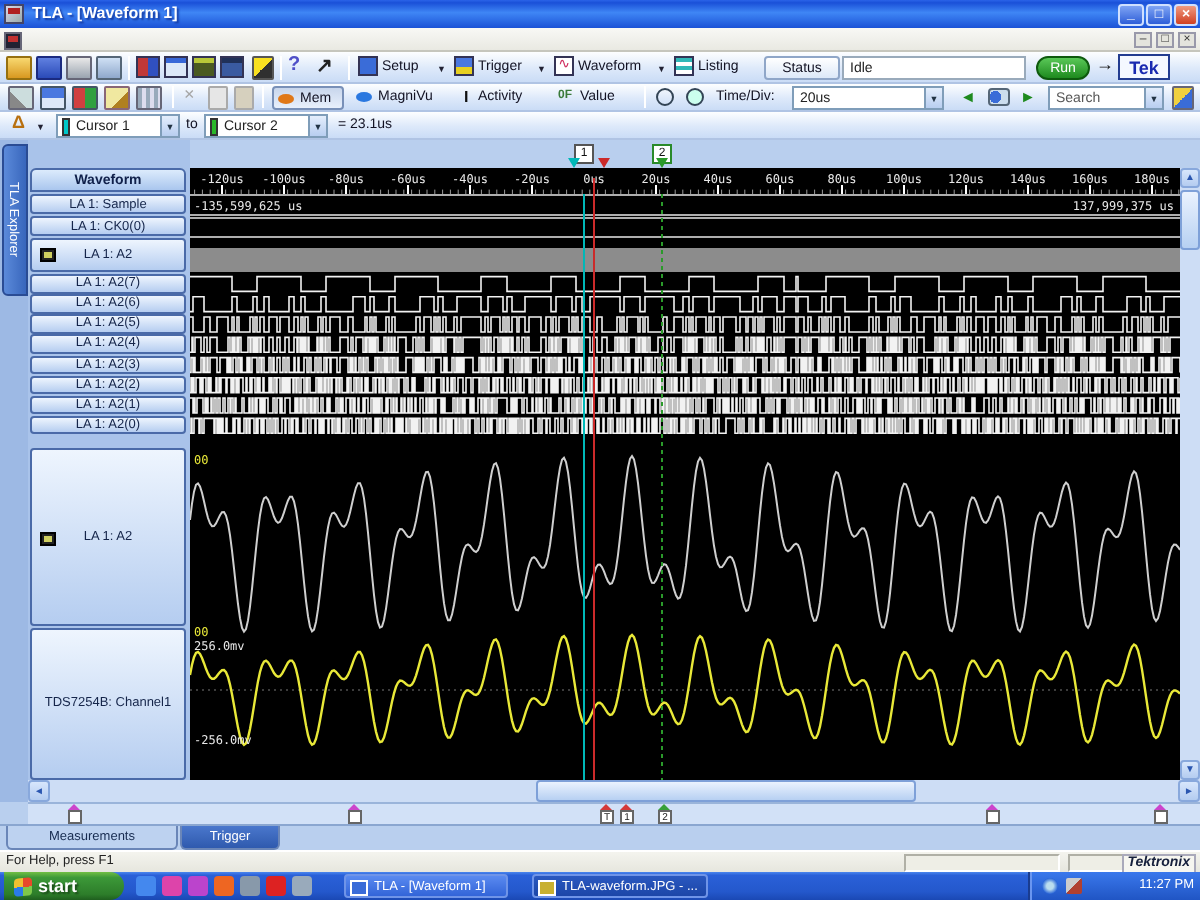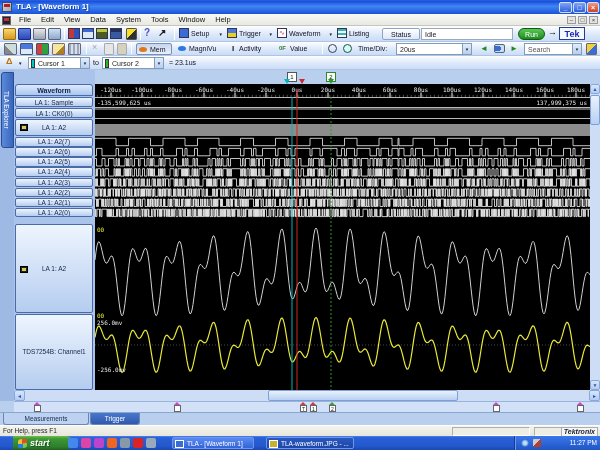--- a/index.html
+++ b/index.html
@@ -96,23 +96,23 @@
   
   #statusbar{left:0;top:425px;width:600px;height:11px;background:linear-gradient(180deg,#f4f4ee,#e6e6de);
      border-top:1px solid #fff;font-size:6.5px;color:#222;}
   .status-pane{top:1px;height:9px;border:1px solid #b0b0a6;border-right-color:#fff;border-bottom-color:#fff;background:#eeeee6;}
   #brand{right:2px;top:1px;font-size:7px;font-weight:bold;font-style:italic;color:#16203c;
      border:1px solid #aab;padding:0 2px;background:#f6f6f0;line-height:8px;}
 
   
   #taskbar{left:0;top:436px;width:600px;height:14px;
      background:linear-gradient(180deg,#4a86ee 0%,#2a60d8 12%,#2458cc 70%,#1a48b4 100%);}
-  #startbtn{left:13px;top:0;width:60px;height:14px;border-radius:0 7px 7px 0;
+  #startbtn{left:2px;top:0;width:60px;height:14px;border-radius:0 7px 7px 0;
      background:linear-gradient(180deg,#71bf44 0%,#3c9838 20%,#2d7d2a 80%,#1f5e1e 100%);
-     color:#fff;font-weight:bold;font-style:italic;font-size:9px;line-height:14px;
+     color:#fff;font-weight:bold;font-size:9px;line-height:14px;
      text-shadow:1px 1px 1px #1a4a18;}
   #startflag{left:5px;top:3px;width:9px;height:9px;border-radius:2px;transform:skewY(-5deg);
      background:conic-gradient(#e84a2a 0 25%,#7ec84a 25% 50%,#2a7be8 50% 75%,#f0c030 75%);}
   .ql{top:2px;width:10px;height:10px;border-radius:2px;}
   .taskbtn{top:1px;height:12px;border-radius:2px;border:1px solid #6f94e8;color:#fff;font-size:6.5px;
      line-height:11px;padding-left:14px;overflow:hidden;white-space:nowrap;}
   .taskicon{position:absolute;left:2px;top:2px;width:9px;height:8px;border:1px solid #fff;background:#c8b030;}
   #tray{right:0;top:0;width:86px;height:14px;background:linear-gradient(180deg,#3a78ec,#2055c4);
      border-left:1px solid #1a3c90;box-shadow:inset 1px 0 0 #6a96f0;}
   .trayicon{top:3px;width:8px;height:8px;border-radius:50%;}
@@ -124,30 +124,20 @@
 <div id="titlebar" class="abs">
   <div id="title-icon" class="abs"></div>
   <div id="title-text" class="abs">TLA - [Waveform 1]</div>
   <div class="tbtn blue abs" style="left:559px;">_</div>
   <div class="tbtn blue abs" style="left:573px;">□</div>
   <div class="tbtn red abs" style="left:587px;width:12px;">×</div>
 </div>
 
 <div id="menubar" class="abs">
   <div id="menu-app-icon" class="abs"></div>
-  <div id="menu-items" class="abs">
-      <span class="mi">File</span>
-      <span class="mi">Edit</span>
-      <span class="mi">View</span>
-      <span class="mi">Data</span>
-      <span class="mi">System</span>
-      <span class="mi">Tools</span>
-      <span class="mi">Window</span>
-      <span class="mi">Help</span>
-    </div>
   <div class="mdi-btn abs" style="right:24px;">–</div>
   <div class="mdi-btn abs" style="right:13px;">□</div>
   <div class="mdi-btn abs" style="right:2px;">×</div>
 </div>
 
 <div id="tb1" class="toolbar abs">
   <div class="ticon abs" style="left:3px;top:2px;background:linear-gradient(180deg,#f8d870,#d89820);border:1px solid #967010;"></div>
   <div class="ticon abs" style="left:18px;top:2px;background:linear-gradient(180deg,#6080e0,#2a4ab8);border:1px solid #1a2a80;"></div>
   <div class="ticon abs" style="left:33px;top:2px;background:linear-gradient(180deg,#e8e8e8,#9aa4b0);border:1px solid #667;"></div>
   <div class="ticon abs" style="left:48px;top:2px;background:linear-gradient(180deg,#cfe0f4,#8fa8cc);border:1px solid #567;"></div>

